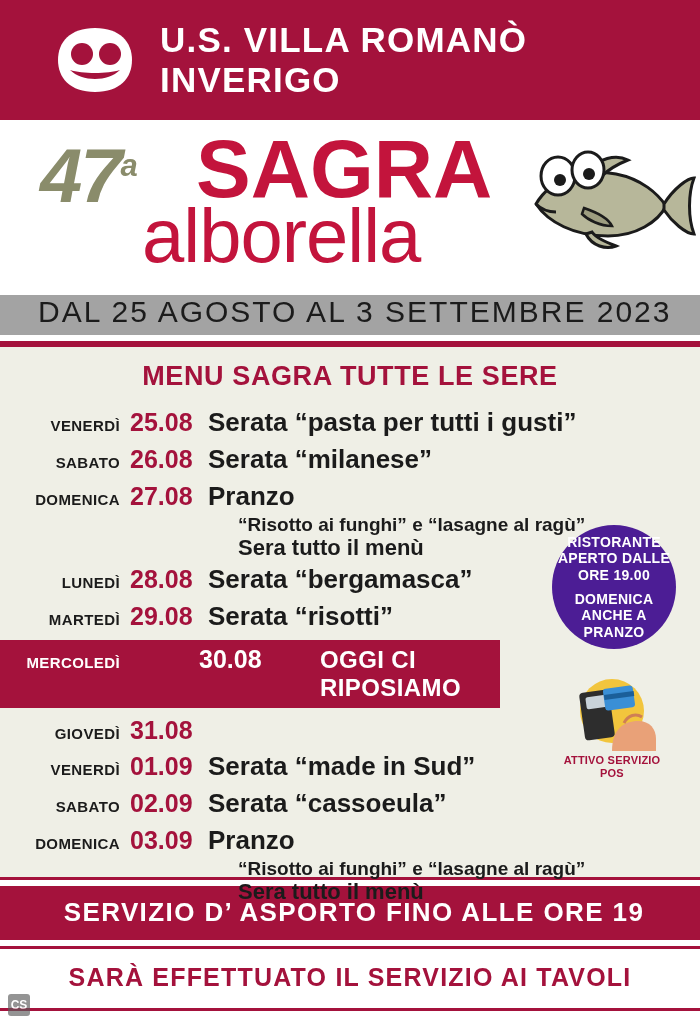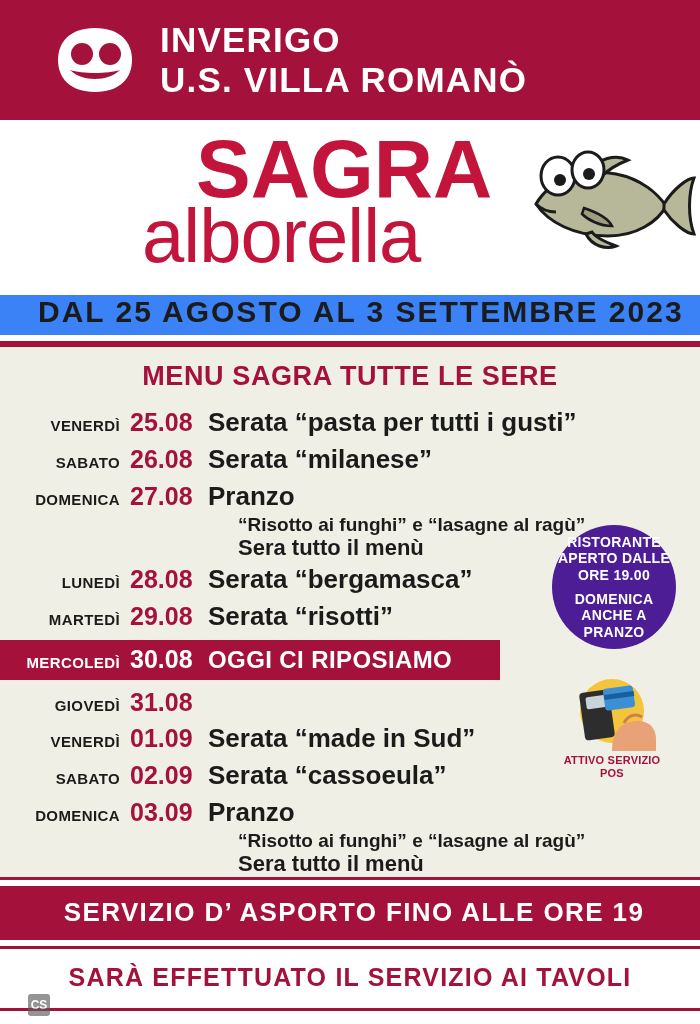--- a/index.html
+++ b/index.html
@@ -91,24 +91,24 @@
   .fish {
     position: absolute;
     right: 4px;
     top: 6px;
     width: 180px;
     height: 140px;
   }
 
   
   .dates-line {
-    background: #3b82f6;
+    background: #a3a3a3;
     padding: 0 0 6px 38px;
     font-size: 30px;
-    font-weight: bold;
+    font-weight: normal;
     color: #1b1b1b;
     letter-spacing: 2px;
     white-space: nowrap;
   }
   .redbar {
     height: 6px;
     background: #a4123c;
     margin-top: 6px;
   }
 
@@ -166,23 +166,24 @@
     margin-top: -1px;
   }
   .sub.big {
     font-size: 22px;
   }
 
   .row.closed {
     background: #a4123c;
     margin: 5px 200px 5px 0;
     padding: 5px 0 6px 0;
+    gap: 43px;
   }
   .row.closed .day { color: #ffffff; }
-  .row.closed .date { color: #ffffff; }
+  .row.closed .date { color: #ffffff; margin-left: 26px; }
   .row.closed .desc { color: #ffffff; font-size: 24px; letter-spacing: 0.4px; }
 
   
   .badge {
     position: absolute;
     right: 24px;
     top: 178px;
     width: 124px;
     height: 124px;
     border-radius: 50%;
@@ -241,21 +242,21 @@
     font-size: 25px;
     letter-spacing: 1.2px;
     padding: 14px 0 16px 0;
     background: #ffffff;
   }
   .thin-rule { height: 3px; background: #a4123c; margin: 0 0 0 0; }
 
   
   .watermark {
     position: absolute;
-    left: 28px;
+    left: 8px;
     bottom: 8px;
     display: flex;
     align-items: flex-start;
     opacity: 0.65;
   }
   .cs-badge {
     width: 22px;
     height: 22px;
     background: #5b5b5b;
     color: #ffffff;
@@ -278,26 +279,27 @@
 <div class="header">
   <div class="logo">
     <svg viewBox="0 0 86 72" width="86" height="72" aria-hidden="true">
       <path d="M43 4 C18 4 6 18 6 36 C6 54 18 68 43 68 C68 68 80 54 80 36 C80 18 68 4 43 4 Z" fill="#ffffff"></path>
       <circle cx="30" cy="30" r="11" fill="#a4123c"></circle>
       <circle cx="58" cy="30" r="11" fill="#a4123c"></circle>
       <path d="M18 46 C30 58 56 58 68 46 C56 50 30 50 18 46 Z" fill="#a4123c"></path>
     </svg>
   </div>
   <div class="club-name">
+    <div>U.S. VILLA ROMANÒ</div>
     <div>INVERIGO</div>
-    <div>U.S. VILLA ROMANÒ</div>
   </div>
 </div>
 
 <div class="title-band">
+  <div class="num47"><span>47</span><sup>a</sup></div>
   <div class="sagra">SAGRA</div>
   <div class="alborella">alborella</div>
 
   <svg class="fish" viewBox="0 0 180 140" aria-hidden="true">
 
     <path d="M20 78 C35 52 70 42 100 48 C126 53 142 68 150 80 C142 96 120 110 92 110 C58 110 32 96 20 78 Z" fill="#b7b79a" stroke="#1b1b1b" stroke-width="3"></path>
 
     <path d="M148 78 C158 62 172 52 178 52 C172 68 172 92 178 108 C170 108 156 96 148 84 Z" fill="#b7b79a" stroke="#1b1b1b" stroke-width="3"></path>
 
     <path d="M72 46 C82 32 100 28 112 34 C102 38 92 44 86 50 Z" fill="#b7b79a" stroke="#1b1b1b" stroke-width="3"></path>

